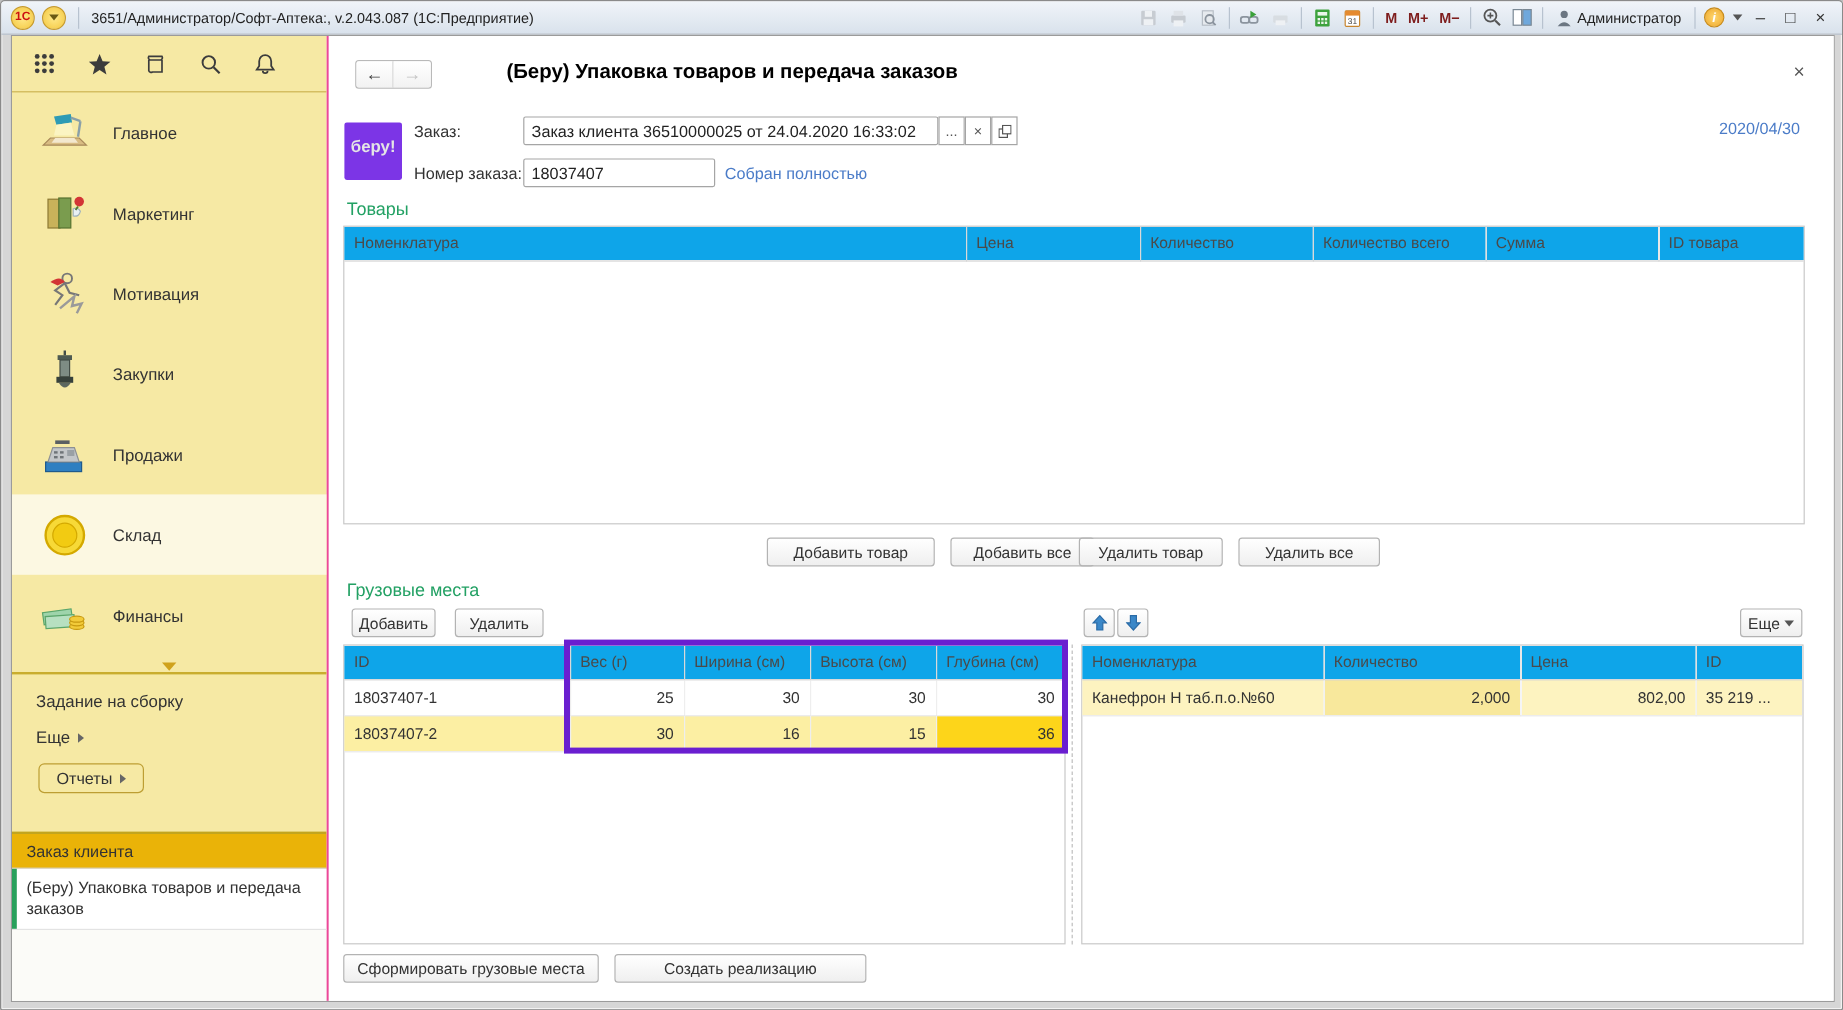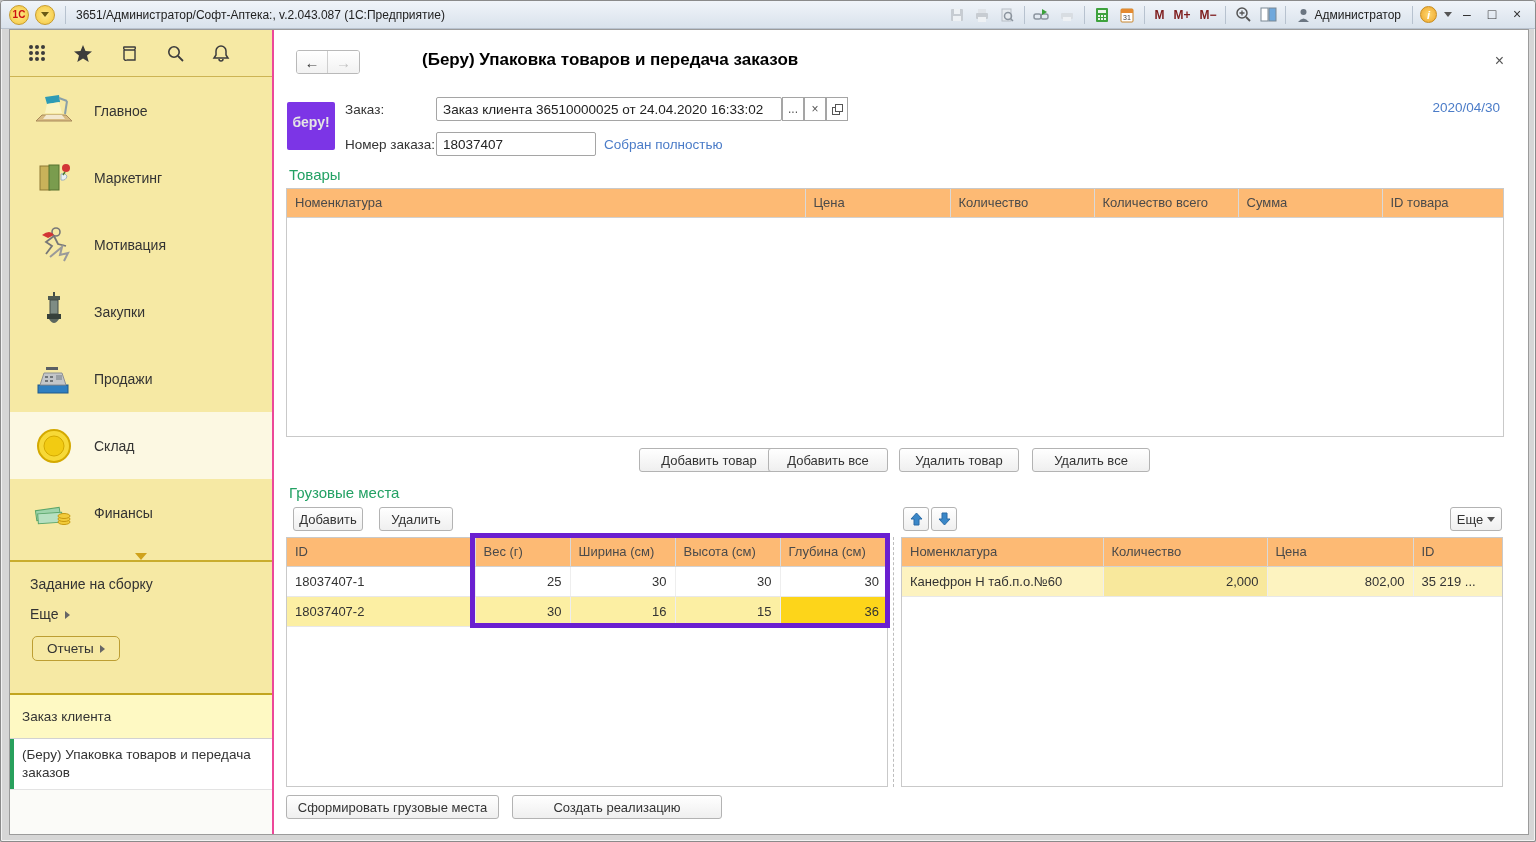--- a/index.html
+++ b/index.html
@@ -42,21 +42,21 @@
   .menu-item.selected { background:#fcf8e2; }
   .mi-icon { width:44px; height:44px; margin:0 18px 0 22px; display:flex; align-items:center; justify-content:center; flex:none; }
   .mi-label { font-size:14px; color:#333; }
   .side-chevron { height:14px; text-align:center; }
   .side-chevron span { display:inline-block; width:0; height:0; border-left:6px solid transparent; border-right:6px solid transparent; border-top:7px solid #cfa21c; }
   .side-div { height:0; border-top:2px solid #c9ad2e; }
   .side-link { font-size:14px; color:#333; margin:14px 0 0 20px; cursor:default; }
   .link-arrow { display:inline-block; width:0; height:0; border-top:4px solid transparent; border-bottom:4px solid transparent; border-left:5px solid #666; margin-left:6px; }
   .reports-btn { margin:14px 0 0 22px; padding:4px 14px; font-size:13.5px; color:#333; background:transparent;
                  border:1px solid #bd9e33; border-radius:5px; font-family:inherit; }
-  .tasks-header { height:44px; background:#fef9c3; border-bottom:1px solid #d2d2d2; display:flex; align-items:center;
+  .tasks-header { height:29px; background:#eab308; border-bottom:1px solid #d2d2d2; display:flex; align-items:center;
                   padding-left:12px; font-size:13.5px; color:#333; }
   .task-item { min-height:50px; background:#ffffff; border-bottom:1px solid #e3e3e3; display:flex; align-items:stretch; }
   .task-bar { width:4px; background:#28a05c; flex:none; }
   .task-text { font-size:13.5px; color:#333; padding:7px 8px 7px 8px; line-height:1.35; }
   .tasks-rest { flex:1; background:#fbfbf8; }
   
   .main { position:relative; flex:1; background:#ffffff; }
   .navgrp { position:absolute; left:22px; top:20px; display:flex; border:1px solid #b9b9b9; border-radius:3px; overflow:hidden; }
   .navbtn { width:31px; height:22px; background:linear-gradient(#ffffff,#f2f2f2); display:flex; align-items:center; justify-content:center; font-size:15px; }
   .navbtn.back { color:#3a3a3a; border-right:1px solid #cfcfcf; }
@@ -70,21 +70,21 @@
             font-size:13.5px; color:#222; padding:0 6px; font-family:inherit; }
   .inpbtn { position:absolute; width:22px; height:24px; border:1px solid #a5a5a5; background:#fff; font-size:12px;
             color:#555; display:flex; align-items:center; justify-content:center; }
   .blue-text { color:#4b7cc8; font-size:13.5px; position:absolute; }
   .green-h { position:absolute; font-size:15px; color:#23a164; }
   .btn { background:linear-gradient(#ffffff,#efefef); border:1px solid #b3b3b3; border-radius:3px; font-size:13px;
          color:#333; font-family:inherit; height:24px; position:absolute; text-align:center; }
   
   .tblbox { position:absolute; border:1px solid #c9c9c9; background:#fff; }
   table.t { border-collapse:collapse; table-layout:fixed; width:100%; }
-  .t th { background:#fdba74; border-right:1px solid #d9d9d9; border-bottom:1px solid #d2d2d2; height:28px;
+  .t th { background:#0ea5e9; border-right:1px solid #d9d9d9; border-bottom:1px solid #d2d2d2; height:28px;
           font-size:13px; color:#4a4a4a; font-weight:normal; text-align:left; padding:0 8px; overflow:hidden; white-space:nowrap; }
   .t th:last-child { border-right:none; }
   .t td { height:30px; font-size:13px; color:#333; padding:0 8px; border-right:1px solid #eee; border-bottom:1px solid #e8e8e8; overflow:hidden; white-space:nowrap; }
   .t td:last-child { border-right:none; }
   .t td.num { text-align:right; }
   tr.sel td { background:#fcefa3; }
   td.active-cell { background:#fdd51a !important; }
   tr.sel2 td { background:#fdf3c0; }
   td.qty-cell { background:#f8e89c !important; }
   .purple-rect { position:absolute; left:196px; top:503px; width:420px; height:95px;
@@ -403,21 +403,21 @@
             <th>Количество</th>
             <th>Количество всего</th>
             <th>Сумма</th>
             <th>ID товара</th>
           </tr>
             </thead>
         </table>
       </div>
 
       <button class="btn" style="left:365px; top:418px; width:140px;">Добавить товар</button>
-      <button class="btn" style="left:494px; top:418px; width:120px;">Добавить все</button>
+      <button class="btn" style="left:518px; top:418px; width:120px;">Добавить все</button>
       <button class="btn" style="left:625px; top:418px; width:120px;">Удалить товар</button>
       <button class="btn" style="left:758px; top:418px; width:118px;">Удалить все</button>
 
       <div class="green-h" style="left:15px; top:454px;">Грузовые места</div>
       <button class="btn" style="left:19px; top:477px; width:70px;">Добавить</button>
       <button class="btn" style="left:105px; top:477px; width:74px;">Удалить</button>
 
       <div class="tblbox" style="left:12px; top:507px; width:602px; height:250px;">
         <table class="t">
           <colgroup>

